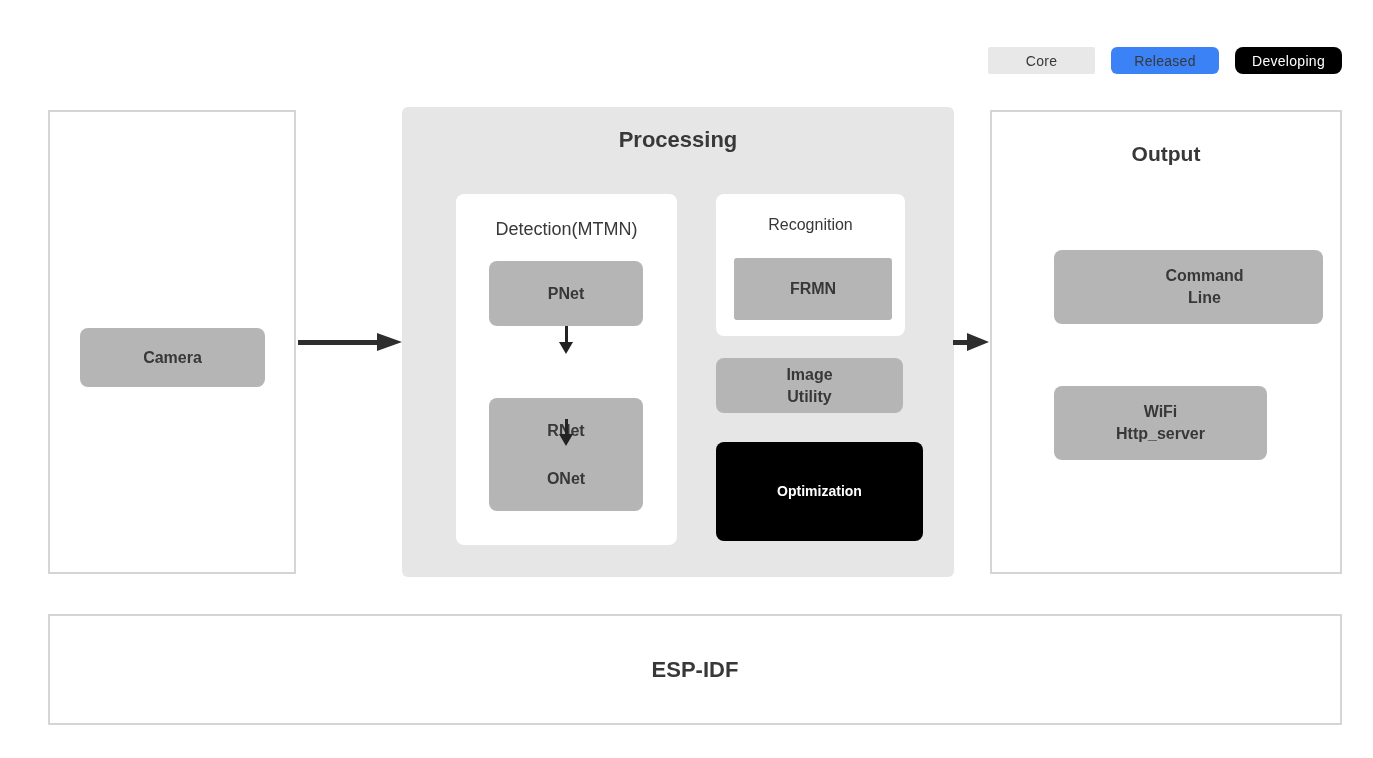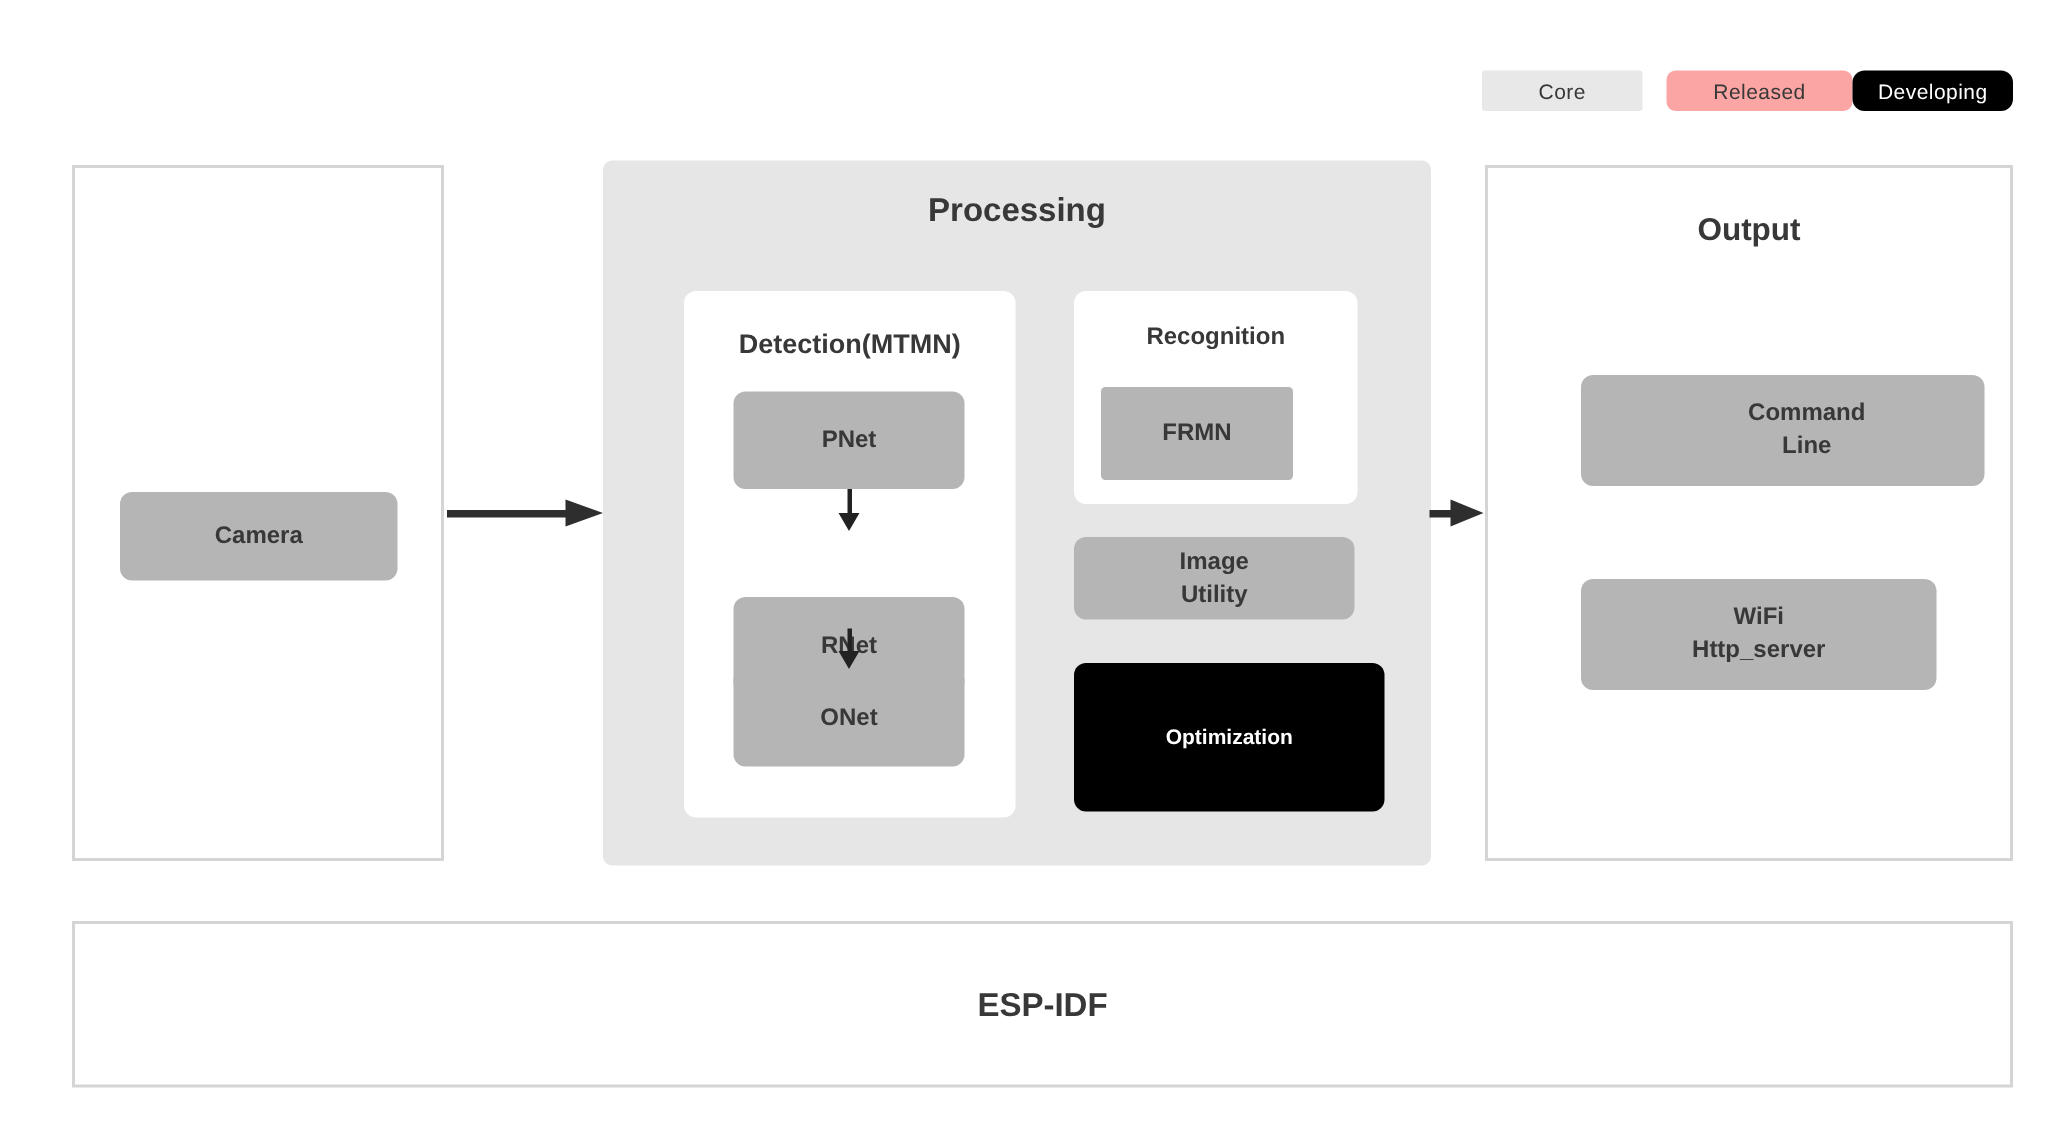--- a/index.html
+++ b/index.html
@@ -8,21 +8,21 @@
     font-family: "Liberation Sans", sans-serif;
   }
 
   
   .legend-item {
     position: absolute; top: 47px; height: 27px; width: 107px;
     display: flex; align-items: center; justify-content: center;
     font-size: 14px; font-weight: normal; color: #383838; letter-spacing: .3px;
   }
   .legend-core      { left: 988px;  background: #e8e8e8; border-radius: 2px; }
-  .legend-released  { left: 1111px; width: 124px; background: #fca5a5; border-radius: 6px; }
+  .legend-released  { left: 1111px; width: 108px; background: #3b82f6; border-radius: 6px; }
   .legend-developing{ left: 1235px; background: #000000; color: #ffffff; border-radius: 8px; }
 
   
   .panel {
     position: absolute; background: #ffffff;
     border: 2px solid #d5d5d5; box-sizing: border-box;
   }
   .panel-input  { left: 48px;  top: 110px; width: 248px;  height: 464px; }
   .panel-output { left: 990px; top: 110px; width: 352px;  height: 464px; }
   .panel-espidf { left: 48px;  top: 614px; width: 1294px; height: 111px;
@@ -39,43 +39,43 @@
   .processing-title { font-size: 22px; padding-top: 20px; }
   .espidf-title { font-size: 22px; font-weight: bold; color: #383838; padding-top: 0; }
 
   
   .group-box {
     position: absolute; background: #ffffff; border-radius: 8px;
   }
   .group-detection   { left: 54px;  top: 87px; width: 221px; height: 351px; }
   .group-recognition { left: 314px; top: 87px; width: 189px; height: 142px; }
   .group-title {
-    text-align: center; font-weight: bold; color: #383838;
+    text-align: center; font-weight: normal; color: #383838;
   }
   .detection-title   { font-size: 18px; padding-top: 25px; }
   .recognition-title { font-size: 16px; padding-top: 22px; }
 
   
   .block {
     position: absolute; display: flex; align-items: center; justify-content: center;
     text-align: center; font-weight: bold; color: #383838; font-size: 16px;
     line-height: 1.35; white-space: pre-line;
   }
   .block-gray  { background: #b5b5b5; border-radius: 8px; }
   .block-black { background: #000000; color: #ffffff; border-radius: 8px; font-size: 14px; }
 
   .blk-camera  { left: 30px;  top: 216px; width: 185px; height: 59px; }
   .blk-pnet    { left: 33px;  top: 67px;  width: 154px; height: 65px; }
   .blk-rnet    { left: 33px;  top: 160px; width: 154px; height: 65px; margin-top: 44px; }
   .blk-onet    { left: 33px;  top: 252px; width: 154px; height: 65px; }
-  .blk-frmn    { left: 18px;  top: 64px;  width: 128px; height: 62px; border-radius: 3px; }
+  .blk-frmn    { left: 18px;  top: 64px;  width: 158px; height: 62px; border-radius: 3px; }
   .blk-imgutil { left: 314px; top: 251px; width: 187px; height: 55px; }
   .blk-optim   { left: 314px; top: 335px; width: 207px; height: 99px; }
   .blk-cmdline { left: 62px;  top: 138px; width: 237px; height: 74px; padding-left: 32px; }
-  .blk-wifi    { left: 62px;  top: 274px; width: 237px; height: 74px; }
+  .blk-wifi    { left: 62px;  top: 274px; width: 213px; height: 74px; }
 
   
   .h-arrow { position: absolute; height: 18px; }
   .h-arrow .shaft { position: absolute; top: 6.5px; left: 0; height: 5px; background: #2e2e2e; }
   .h-arrow .head {
     position: absolute; top: 0; width: 0; height: 0;
     border-top: 9px solid transparent; border-bottom: 9px solid transparent;
     border-left: 25px solid #2e2e2e;
   }
   .arrow-in  { left: 298px; top: 333px; width: 104px; }

